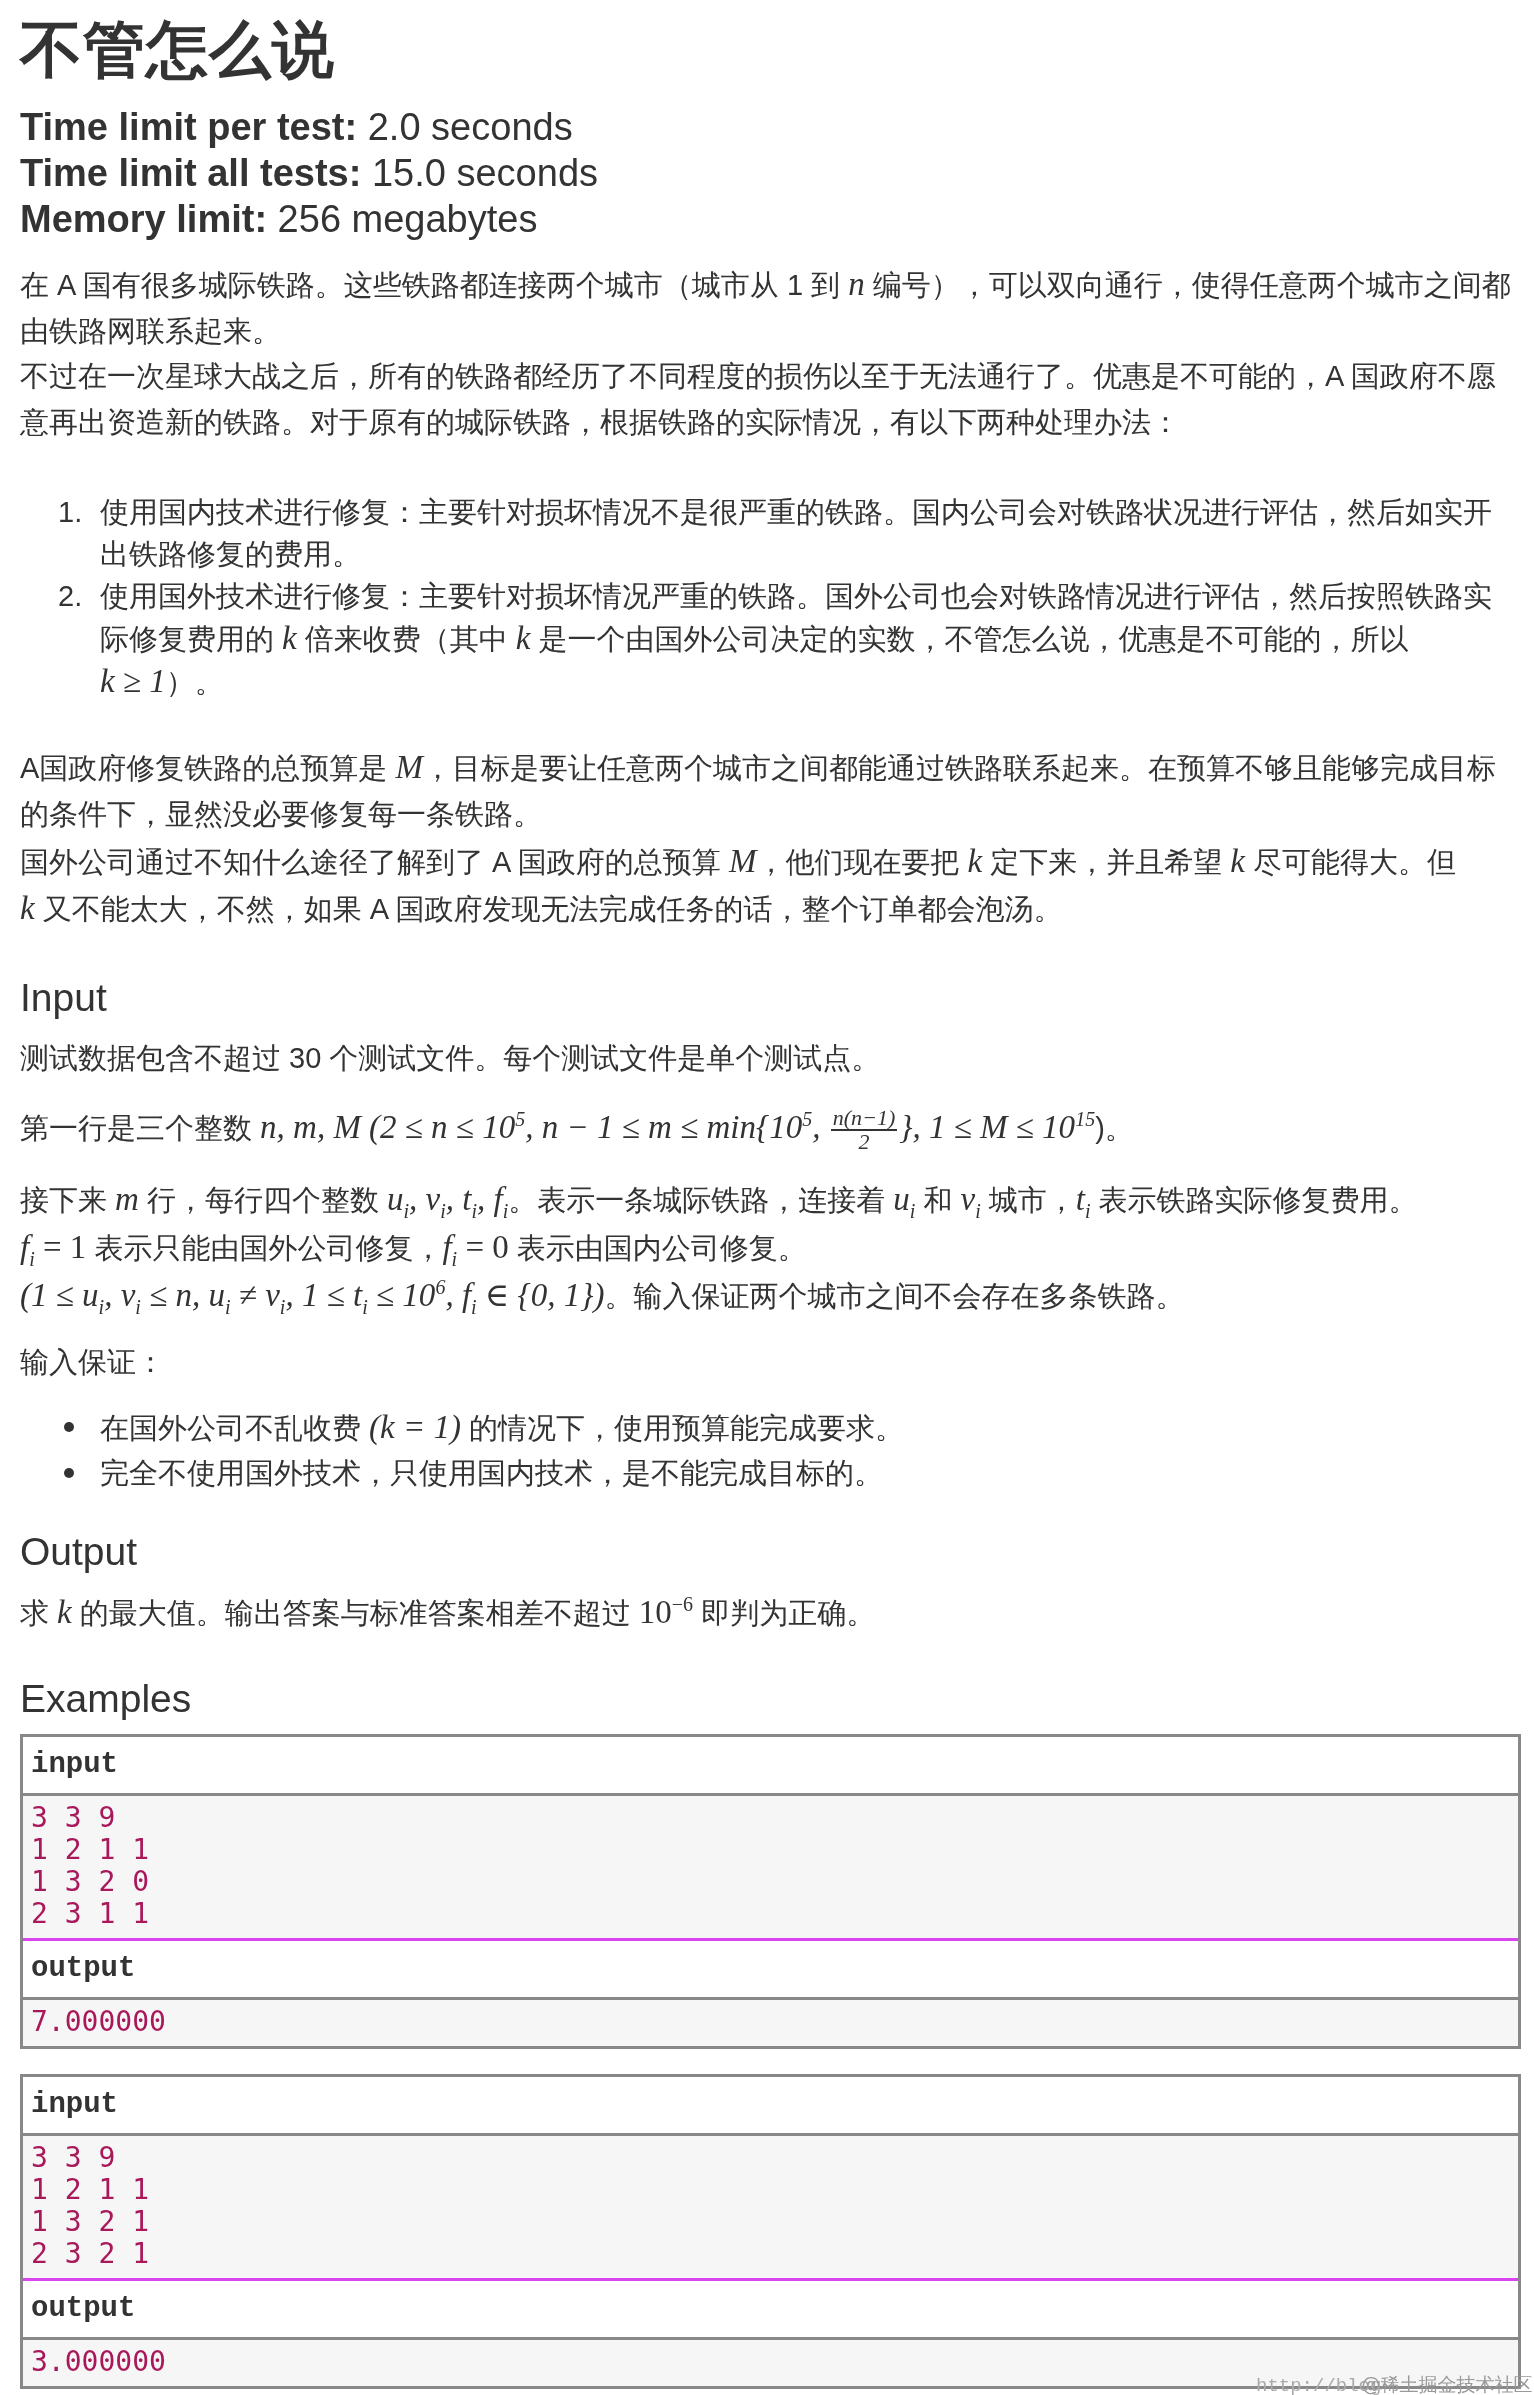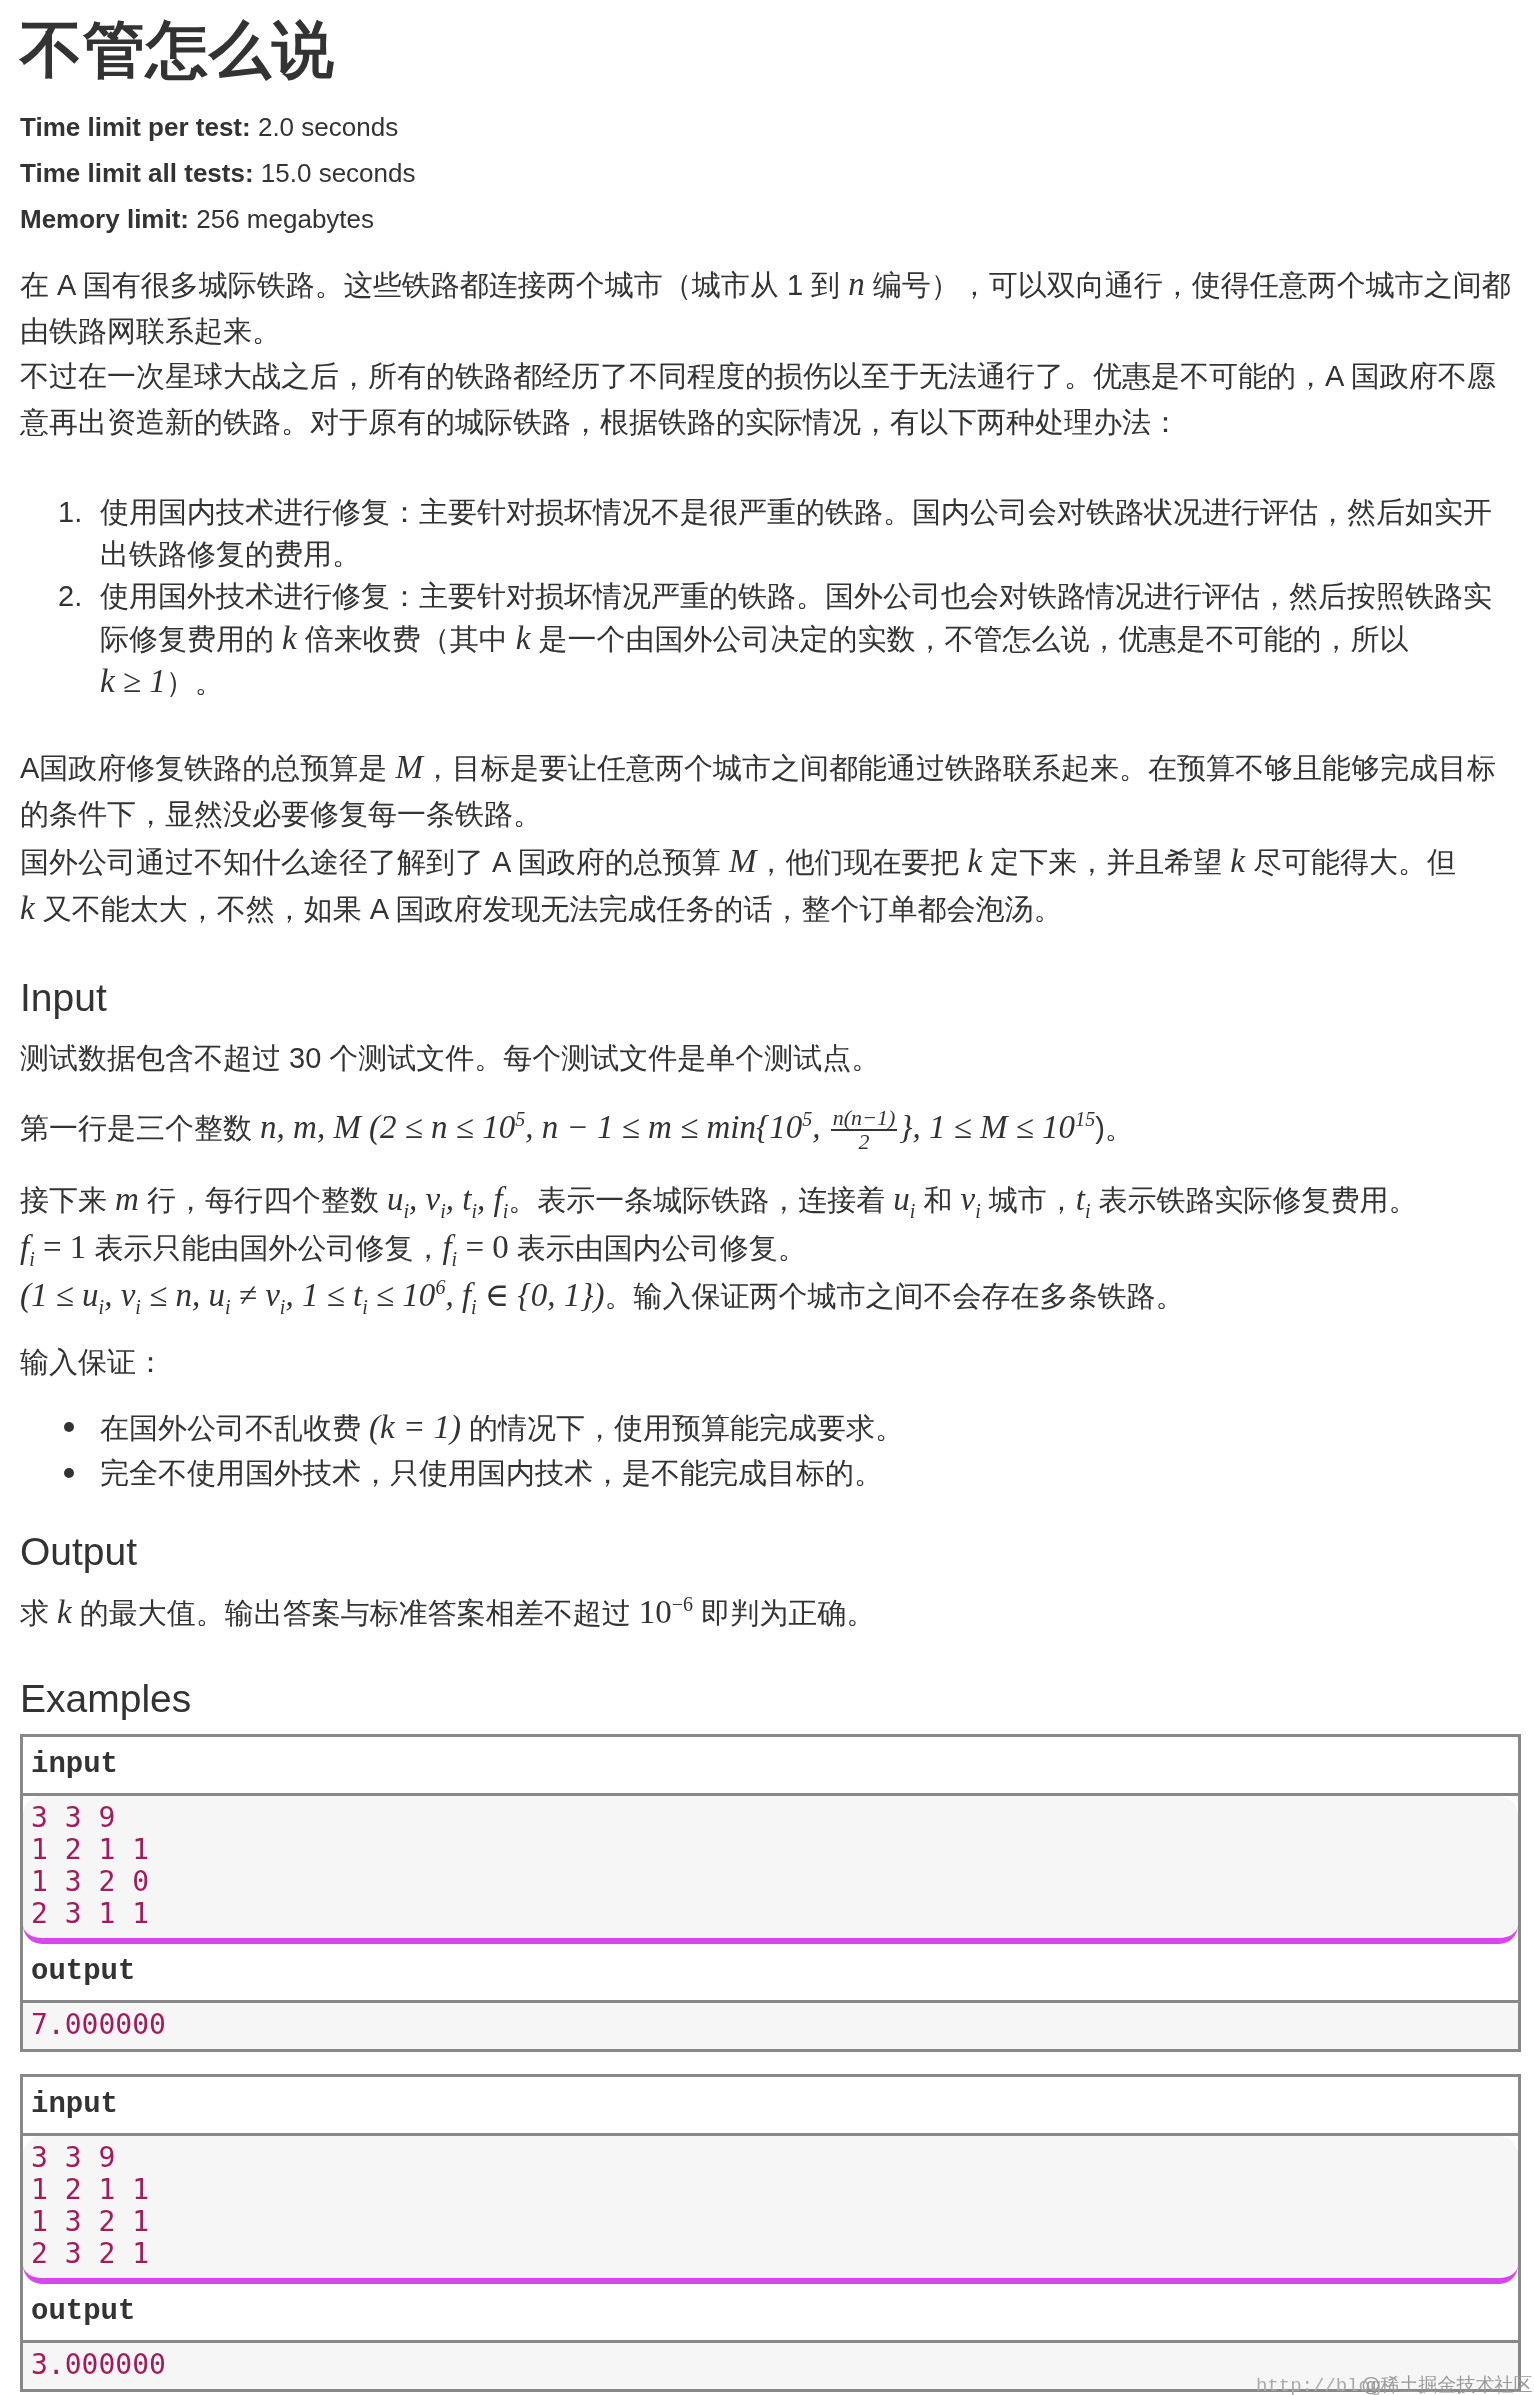--- a/index.html
+++ b/index.html
@@ -7,21 +7,21 @@
     width: 1534px; height: 2396px; overflow: hidden; position: relative;
     font-family: "Liberation Sans", "DejaVu Sans", sans-serif;
     color: #333333;
   }
   .page { position: absolute; left: 20px; top: 0; width: 1498px; }
   .title {
     position: absolute; left: 0; top: 10px; margin: 0;
     font-size: 62px; font-weight: bold; line-height: 80px; color: #333;
     letter-spacing: 1px;
   }
-  .meta { position: absolute; left: 0; font-size: 26px; line-height: 46px; margin: 0; }
+  .meta { position: absolute; left: 0; font-size: 38px; line-height: 46px; margin: 0; }
   .meta b { font-weight: bold; }
   .p { position: absolute; left: 0; width: 1498px; margin: 0; font-size: 29px; line-height: 46px; }
   .math { font-family: "Liberation Serif", "DejaVu Serif", serif; font-style: italic; font-size: 33px; }
   .mathr { font-family: "Liberation Serif", "DejaVu Serif", serif; font-size: 33px; }
   .list { position: absolute; left: 0; width: 1498px; margin: 0; padding: 0; list-style: none; font-size: 29px; line-height: 42px; }
   .list li { position: relative; padding-left: 80px; }
   .list .marker { position: absolute; left: 38px; top: 0; }
   .bullet-marker { position: absolute; left: 44px; top: 17px; width: 10px; height: 10px; border-radius: 50%; background: #333; }
   .h2 { position: absolute; left: 0; margin: 0; font-size: 39px; font-weight: normal; line-height: 50px; color: #333; }
   .example {
@@ -33,21 +33,21 @@
     font-family: "Liberation Mono", "DejaVu Sans Mono", monospace;
     font-weight: bold; font-size: 29px; color: #333;
     border-bottom: 3px solid #888888;
   }
   .ex-pre {
     margin: 0; padding: 6px 8px 8px 8px; background: #f6f6f6;
     font-family: "DejaVu Sans Mono", "Liberation Mono", monospace;
     font-size: 28px; line-height: 32px; color: #a8185a;
     white-space: pre;
   }
-  .ex-pre.bordered { border-bottom: 6px solid #d946ef; border-radius: 19px; }
+  .ex-pre.bordered { border-bottom: 3px solid #d946ef; }
   .frac { display: inline-block; vertical-align: middle; text-align: center; font-size: 22px; line-height: 22px; margin: 0 2px; }
   .frac .num { display: block; border-bottom: 2px solid #333; padding: 0 2px; font-style: italic; font-family: "Liberation Serif", serif; text-align: center; }
   .frac .den { display: block; font-family: "Liberation Serif", serif; }
   sup { font-size: 20px; line-height: 0; }
   sub { font-size: 20px; line-height: 0; }
   .watermark {
     position: absolute; left: 1256px; top: 2372px; font-size: 19px; color: #aaaaaa;
     font-family: "Liberation Mono", monospace; white-space: nowrap;
   }
   .watermark .wm2 { font-family: "DejaVu Sans", sans-serif; color: #999; margin-left: -20px; }

